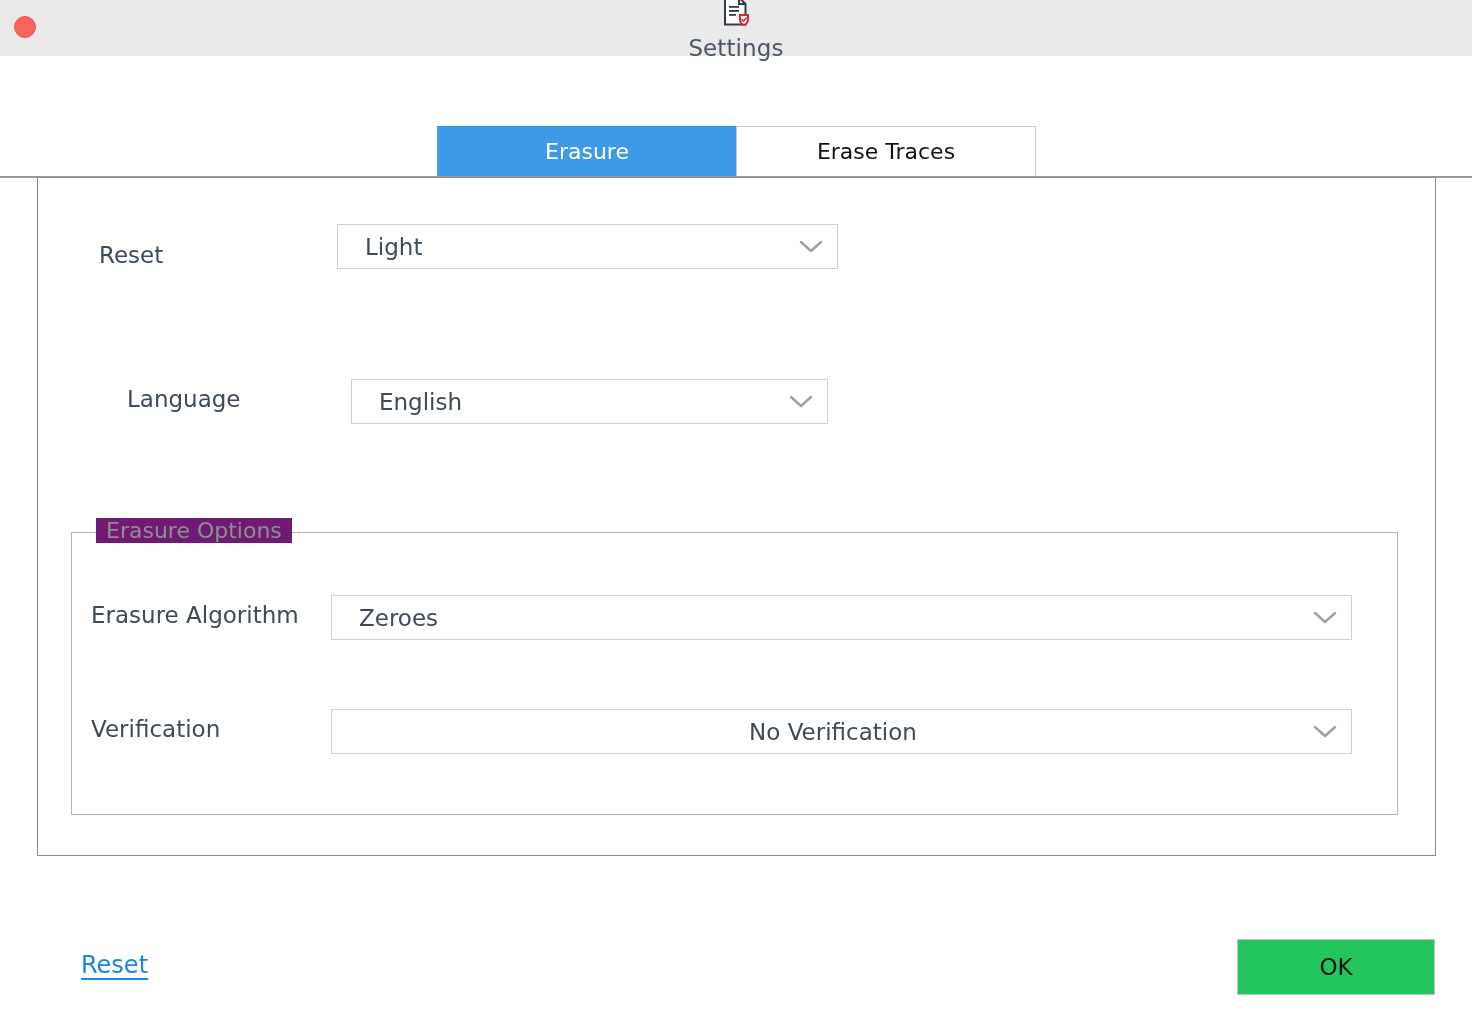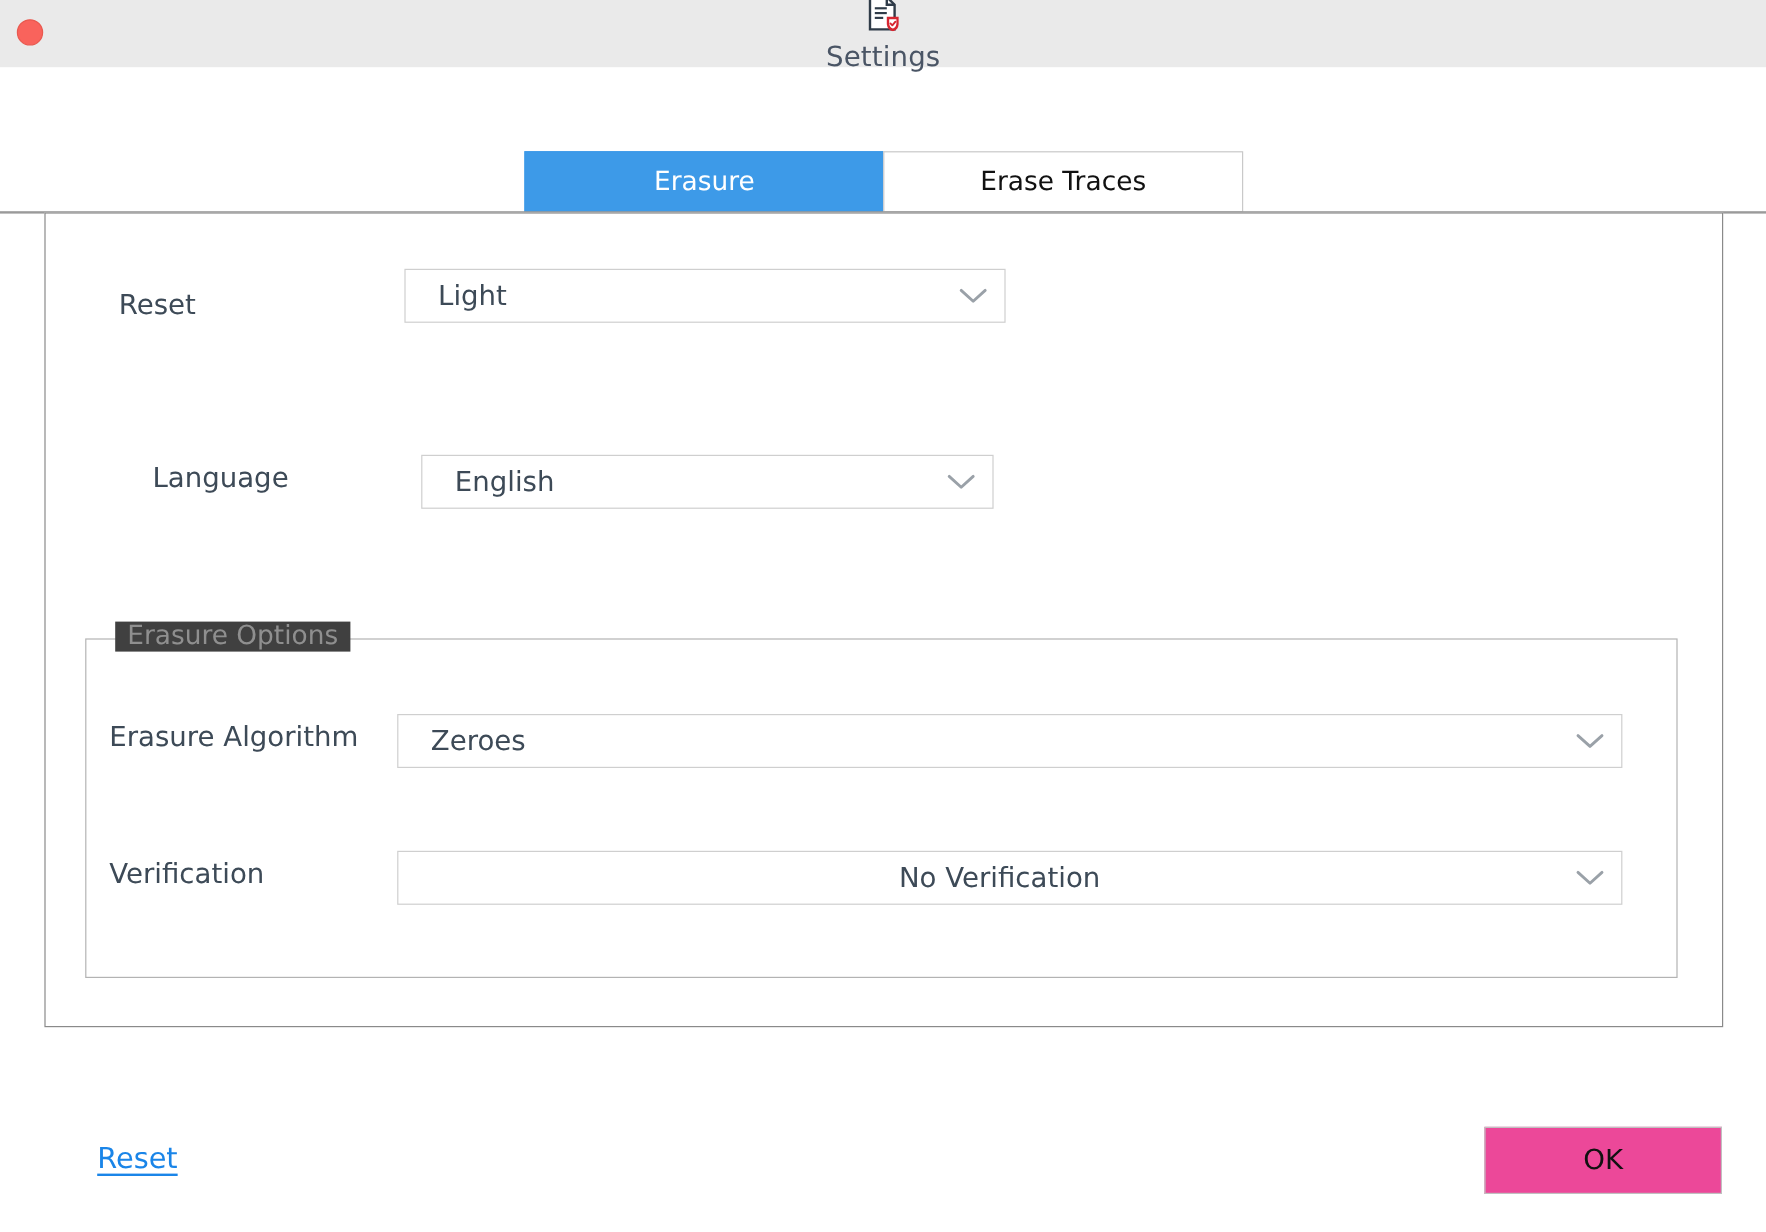--- a/index.html
+++ b/index.html
@@ -152,21 +152,21 @@
     position: absolute;
     left: 71px; top: 532px;
     width: 1327px;
     height: 283px;
     border: 1px solid #b3b3b3;
   }
 
   .fieldset-legend {
     position: absolute;
     left: 96px; top: 518px;
-    background: #404040;
+    background: #701a75;
     padding: 0 10px;
     font-size: 22px;
     color: #8f8f8f;
     font-family: "DejaVu Sans", sans-serif;
     white-space: nowrap;
   }
 
   
   .lbl-algo { left: 91px;  top: 602px; }
   .sel-algo { left: 331px; top: 595px; width: 1021px; height: 45px; }
@@ -186,21 +186,21 @@
     text-underline-offset: 5px;
     cursor: pointer;
     margin-left: 44px;
   }
 
   .ok-button {
     position: absolute;
     left: 1237px; top: 939px;
     width: 198px; height: 56px;
     border: 1px solid #c0c0c0;
-    background: #ec4899;
+    background: #22c55e;
     font-size: 23px;
     font-family: "DejaVu Sans", sans-serif;
     color: #111111;
     display: flex;
     align-items: center;
     justify-content: center;
     cursor: pointer;
   }
 </style>
 </head>

